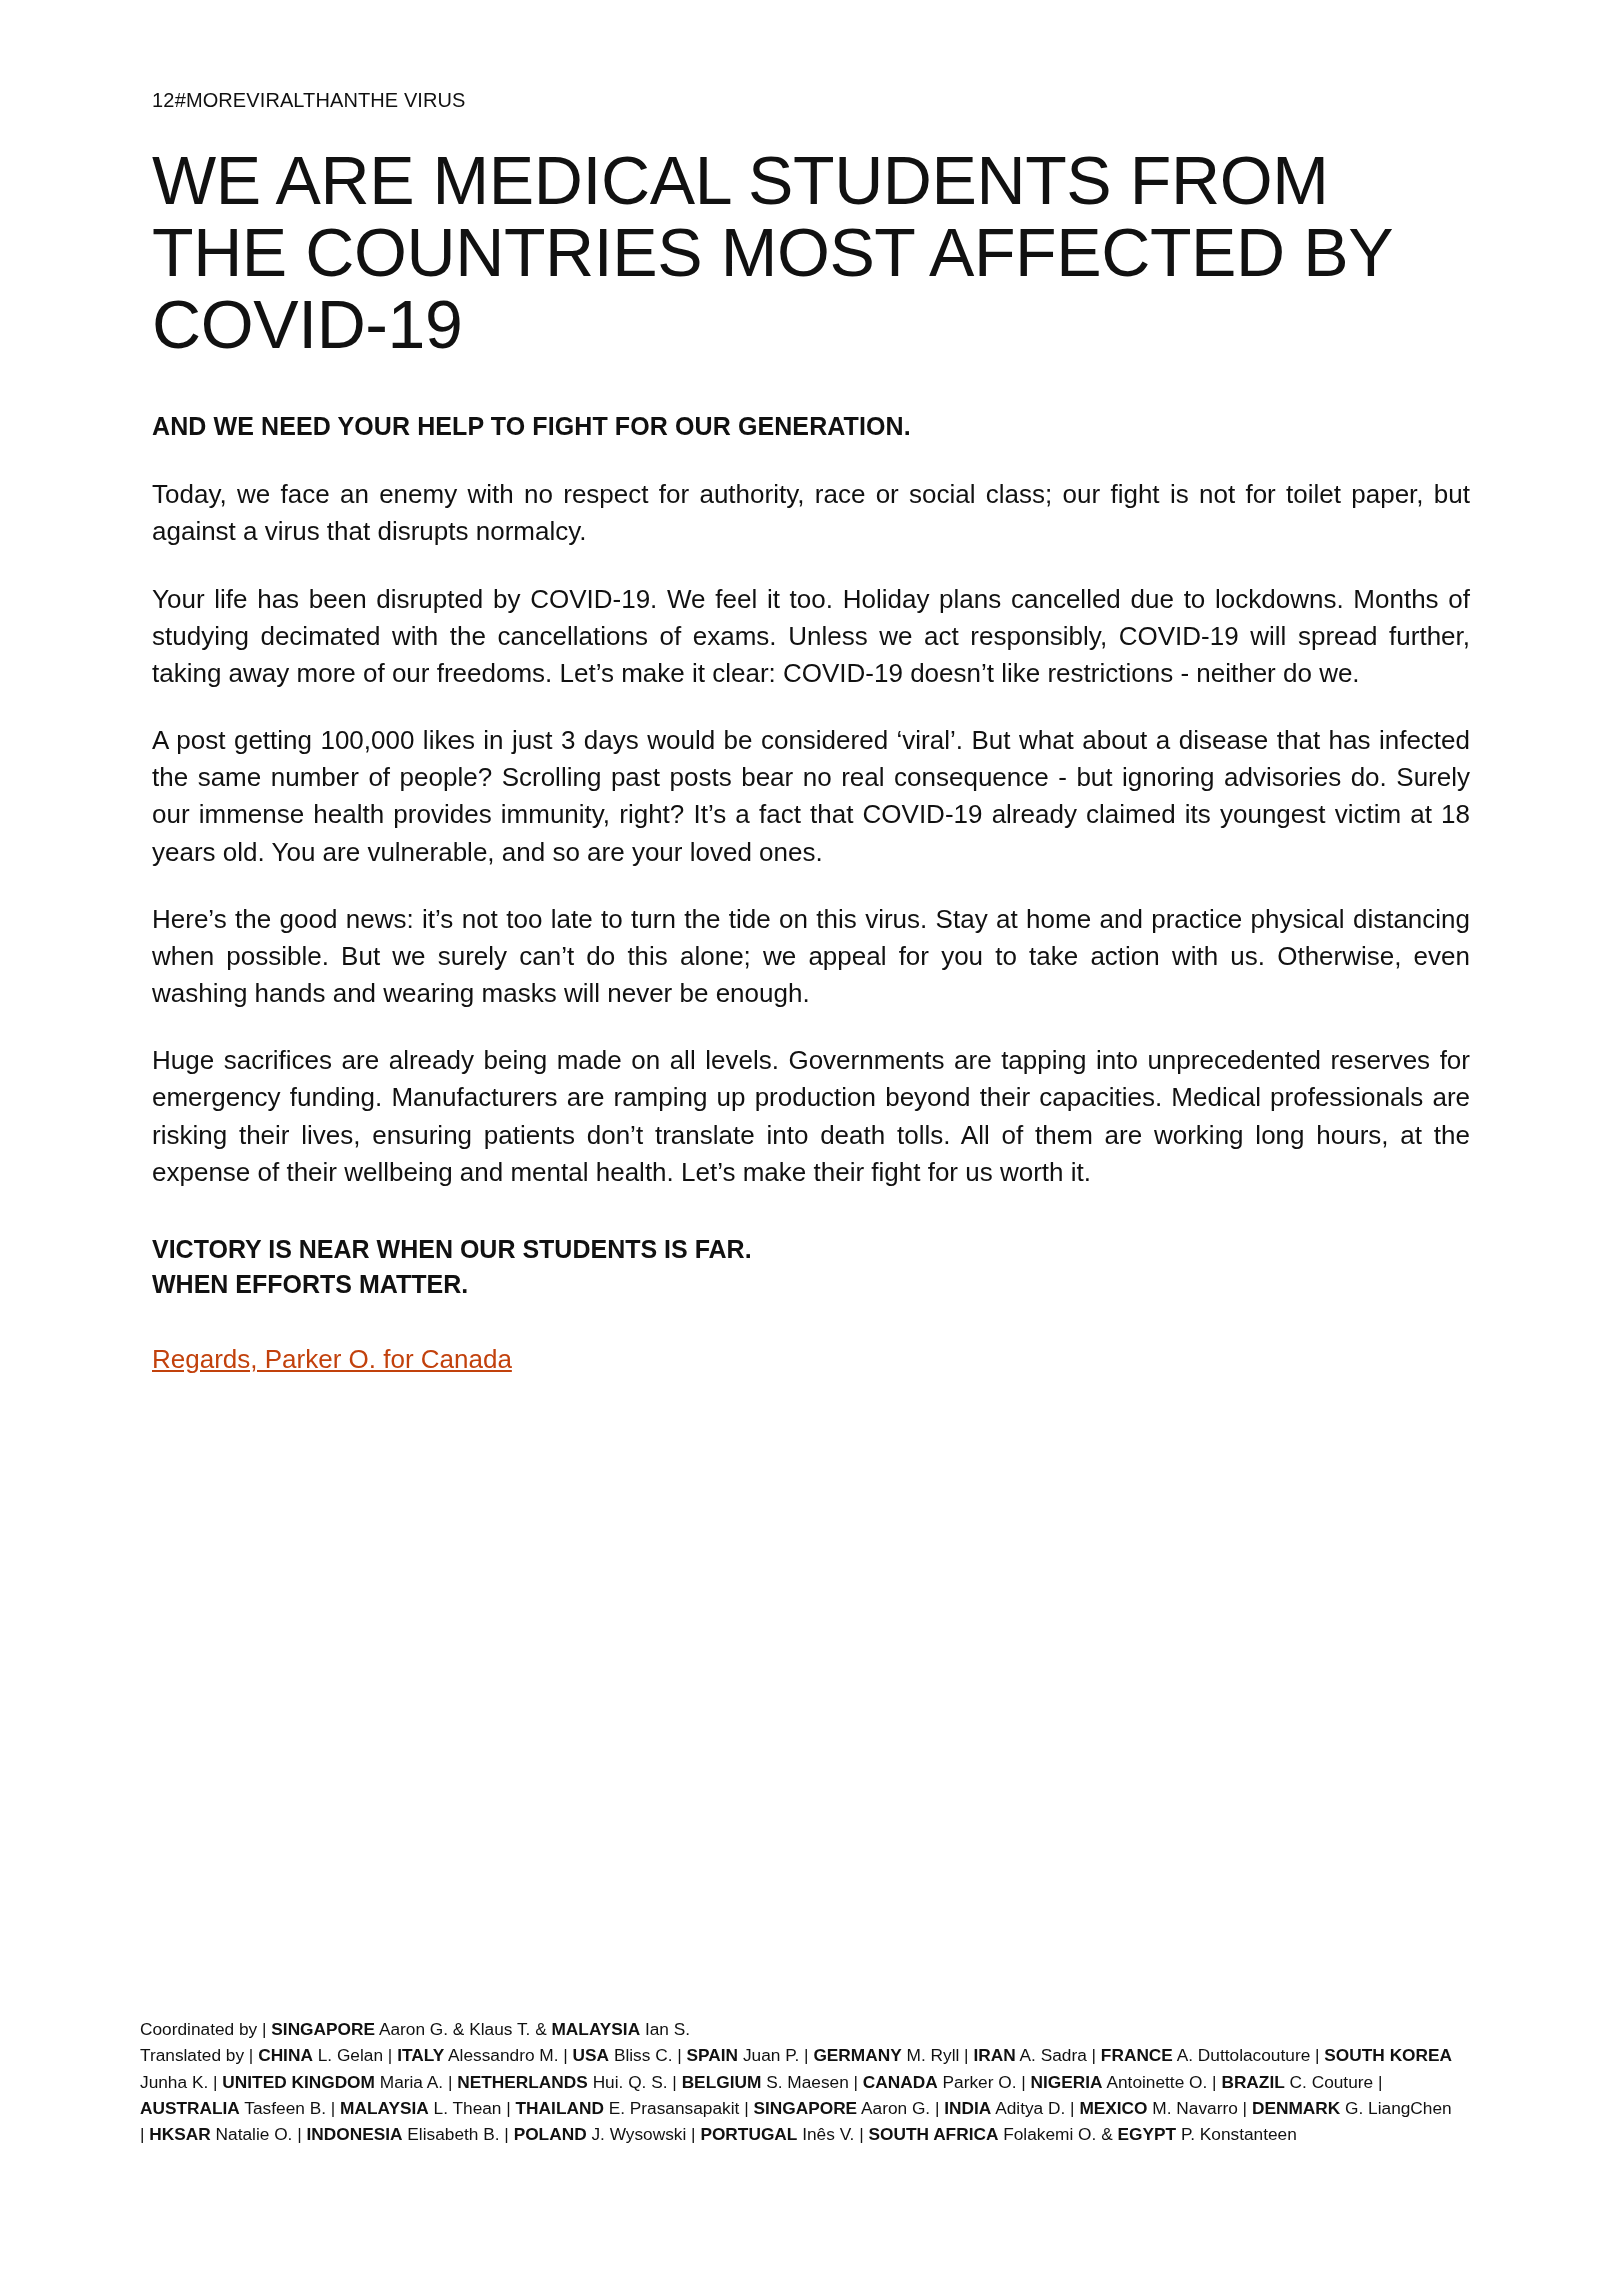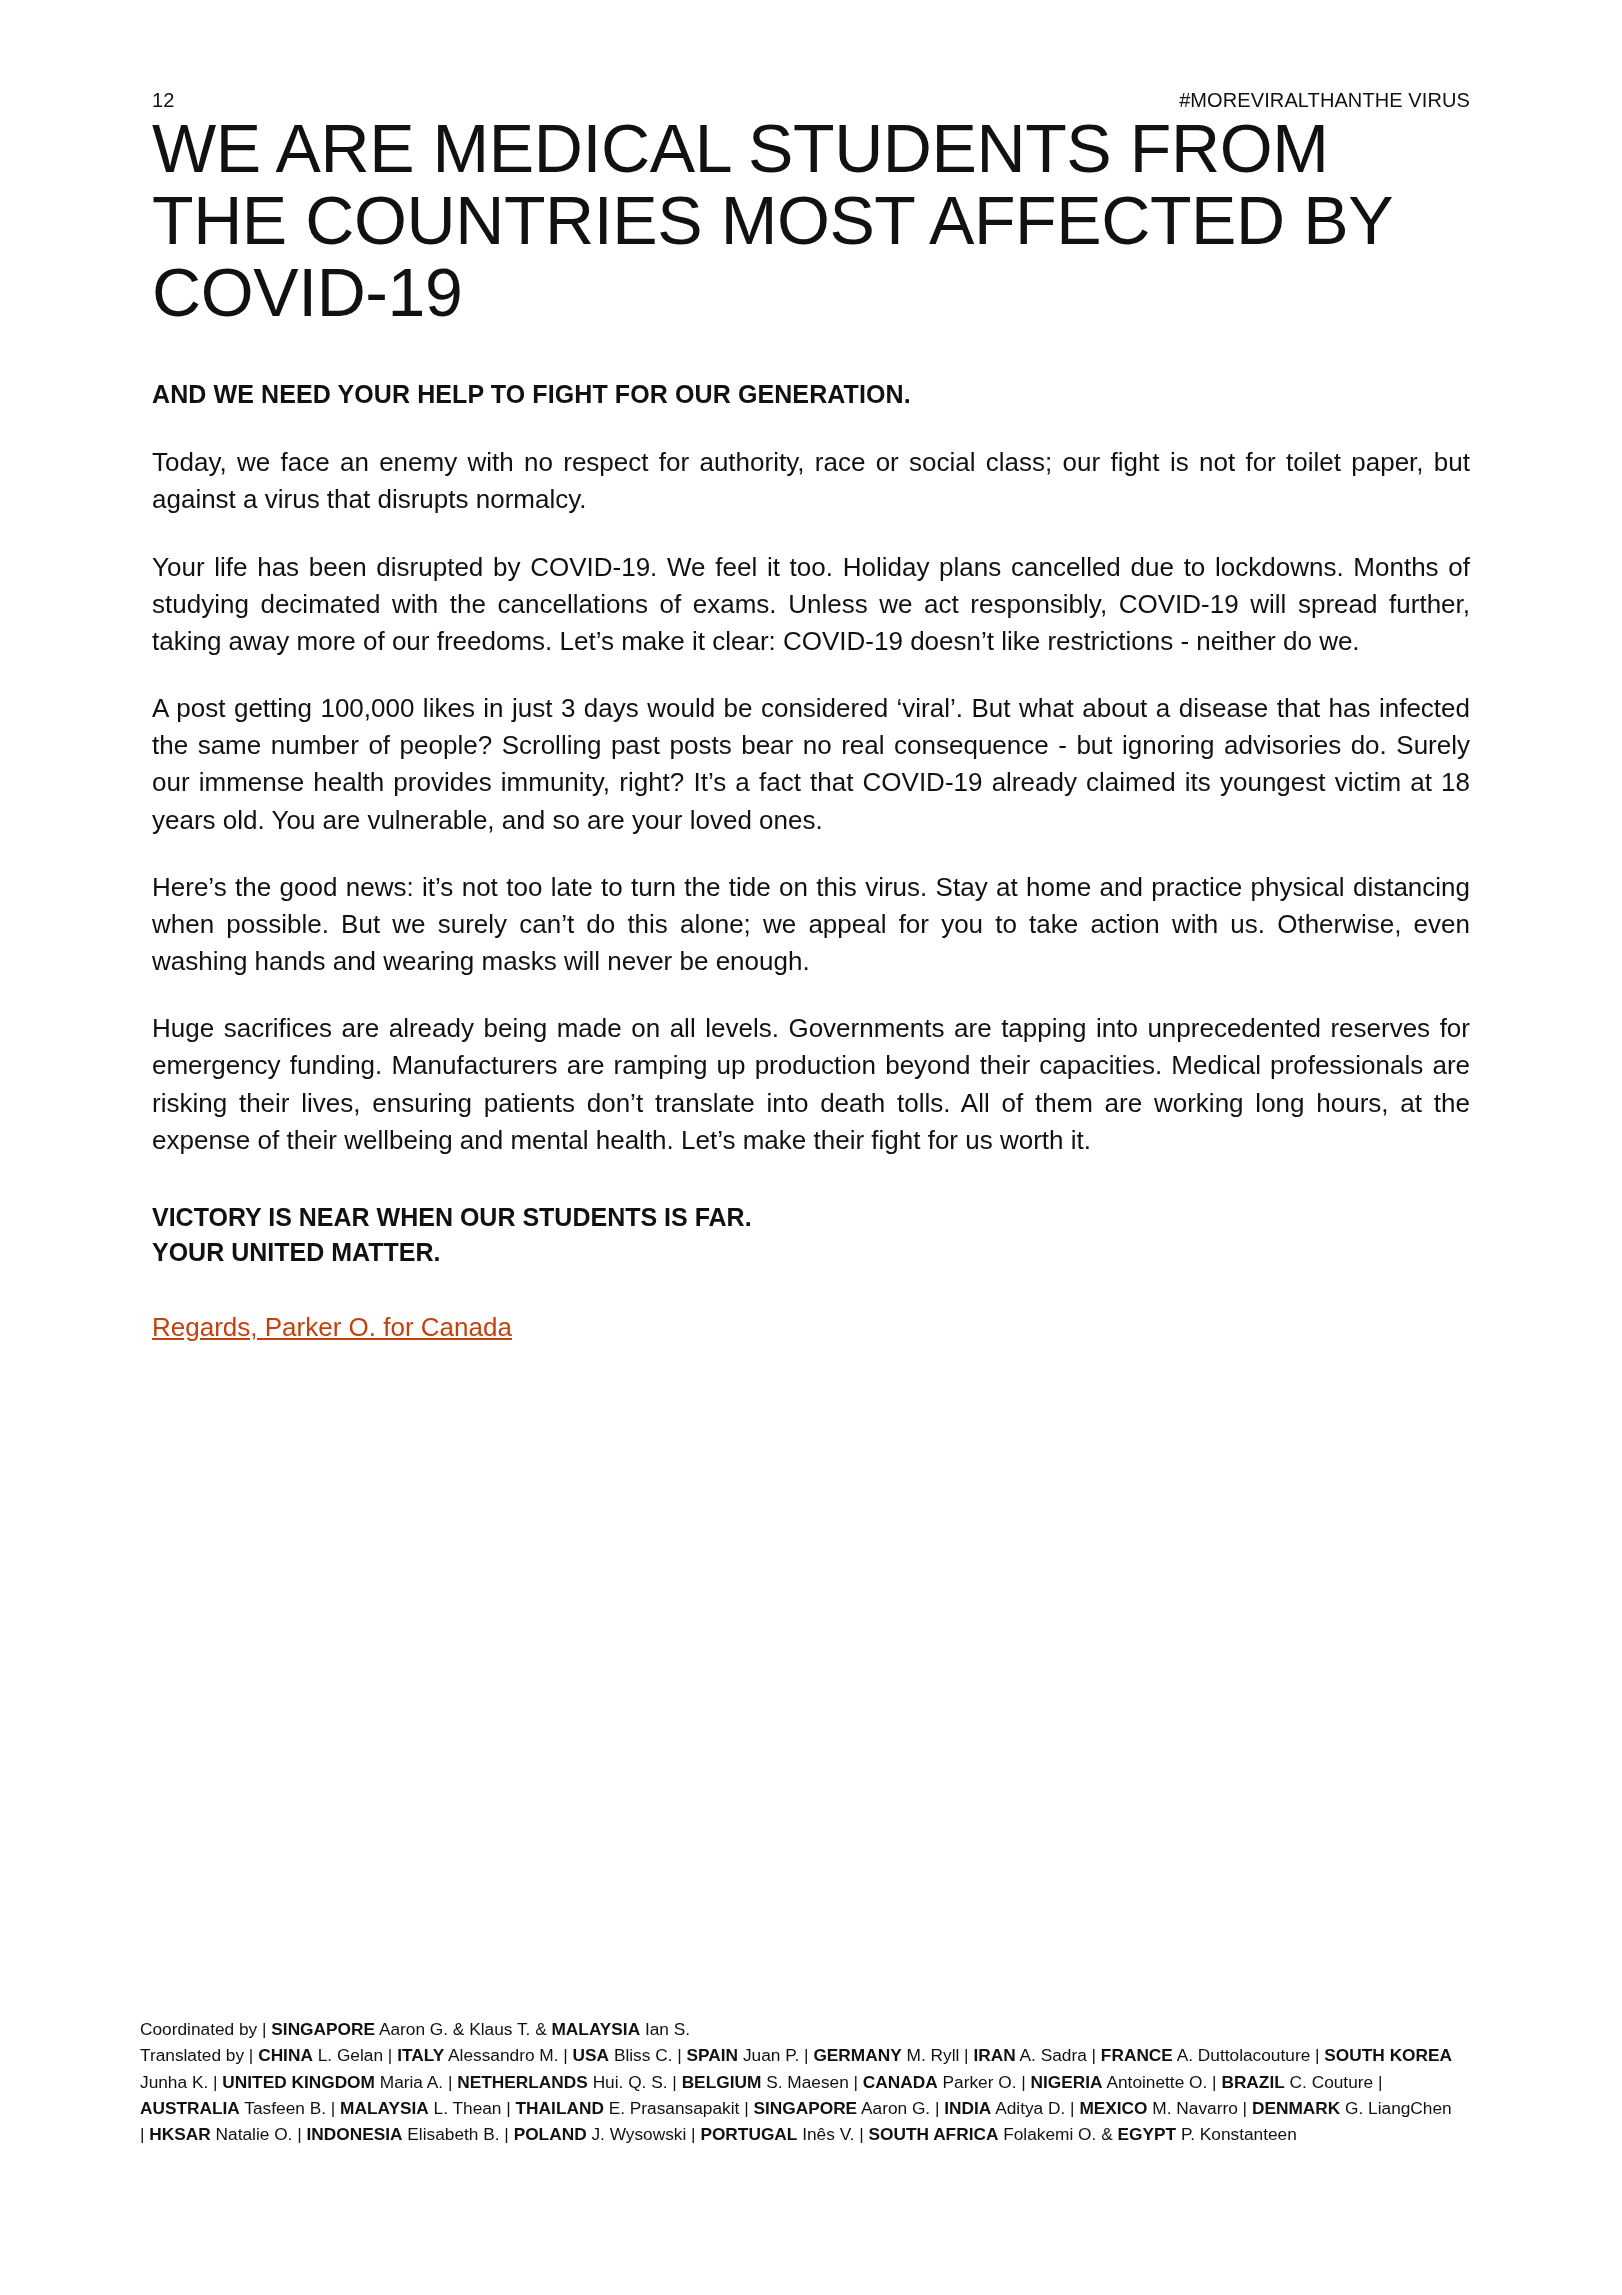--- a/index.html
+++ b/index.html
@@ -23,25 +23,25 @@
     background: #ffffff;
   }
   .content {
     position: absolute;
     left: 152px;
     top: 89px;
     width: 1318px;
   }
   .header-row {
     display: flex;
-    justify-content: space-between;
     align-items: baseline;
     font-size: 20px;
     letter-spacing: 0.2px;
     color: #111111;
+    margin-bottom: 32px;
   }
   .page-number {
     font-size: 20px;
   }
   .hashtag {
     font-size: 20px;
     letter-spacing: 0.1px;
   }
   h1.headline {
     font-size: 68px;
@@ -115,21 +115,21 @@
     <div class="subhead">AND WE NEED YOUR HELP TO FIGHT FOR OUR GENERATION.</div>
 
     <p class="body-par first">Today, we face an enemy with no respect for authority, race or social class; our fight is not for toilet paper, but against a virus that disrupts normalcy.</p>
     <p class="body-par">Your life has been disrupted by COVID-19. We feel it too. Holiday plans cancelled due to lockdowns. Months of studying decimated with the cancellations of exams. Unless we act responsibly, COVID-19 will spread further, taking away more of our freedoms. Let’s make it clear: COVID-19 doesn’t like restrictions - neither do we.</p>
     <p class="body-par">A post getting 100,000 likes in just 3 days would be considered ‘viral’. But what about a disease that has infected the same number of people? Scrolling past posts bear no real consequence - but ignoring advisories do. Surely our immense health provides immunity, right? It’s a fact that COVID-19 already claimed its youngest victim at 18 years old. You are vulnerable, and so are your loved ones.</p>
     <p class="body-par">Here’s the good news: it’s not too late to turn the tide on this virus. Stay at home and practice physical distancing when possible. But we surely can’t do this alone; we appeal for you to take action with us. Otherwise, even washing hands and wearing masks will never be enough.</p>
     <p class="body-par">Huge sacrifices are already being made on all levels. Governments are tapping into unprecedented reserves for emergency funding. Manufacturers are ramping up production beyond their capacities. Medical professionals are risking their lives, ensuring patients don’t translate into death tolls. All of them are working long hours, at the expense of their wellbeing and mental health. Let’s make their fight for us worth it.</p>
 
     <div class="closing">
       <div>VICTORY IS NEAR WHEN OUR STUDENTS IS FAR.</div>
-      <div>YOUR UNITED MATTER.</div>
+      <div>WHEN EFFORTS MATTER.</div>
     </div>
 
     <div class="regards">Regards, Parker O. for Canada</div>
 
   </div>
 
   <div class="credits">
     <span class="line" id="credits-coordinated">Coordinated by | <b>SINGAPORE</b> Aaron G. &amp; Klaus T. &amp; <b>MALAYSIA</b> Ian S.</span>
     <span id="credits-translated">Translated by | <b>CHINA</b> L. Gelan | <b>ITALY</b> Alessandro M. | <b>USA</b> Bliss C. | <b>SPAIN</b> Juan P. | <b>GERMANY</b> M. Ryll | <b>IRAN</b> A. Sadra | <b>FRANCE</b> A. Duttolacouture | <b>SOUTH KOREA</b> Junha K. | <b>UNITED KINGDOM</b> Maria A. | <b>NETHERLANDS</b> Hui. Q. S. | <b>BELGIUM</b> S. Maesen | <b>CANADA</b> Parker O. | <b>NIGERIA</b> Antoinette O. | <b>BRAZIL</b> C. Couture | <b>AUSTRALIA</b> Tasfeen B. | <b>MALAYSIA</b> L. Thean | <b>THAILAND</b> E. Prasansapakit | <b>SINGAPORE</b> Aaron G. | <b>INDIA</b> Aditya D. | <b>MEXICO</b> M. Navarro | <b>DENMARK</b> G. LiangChen | <b>HKSAR</b> Natalie O. | <b>INDONESIA</b> Elisabeth B. | <b>POLAND</b> J. Wysowski | <b>PORTUGAL</b> Inês V. | <b>SOUTH AFRICA</b> Folakemi O. &amp; <b>EGYPT</b> P. Konstanteen</span>
   </div>

